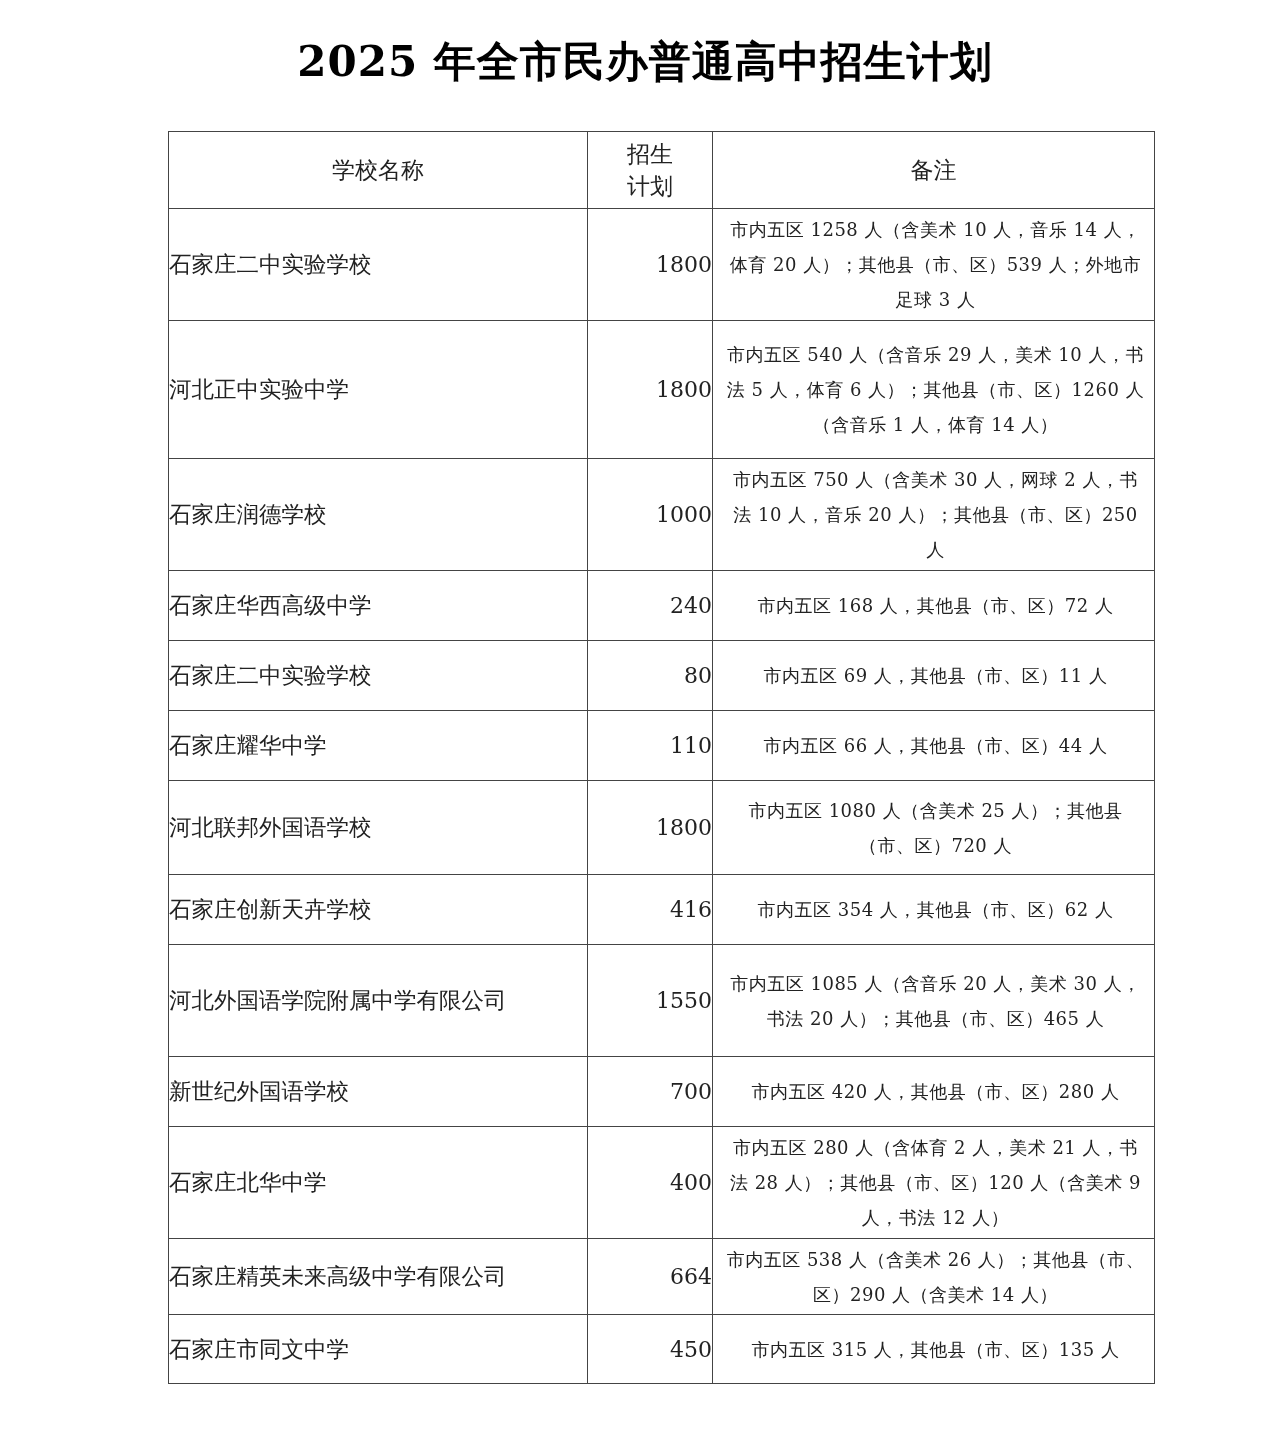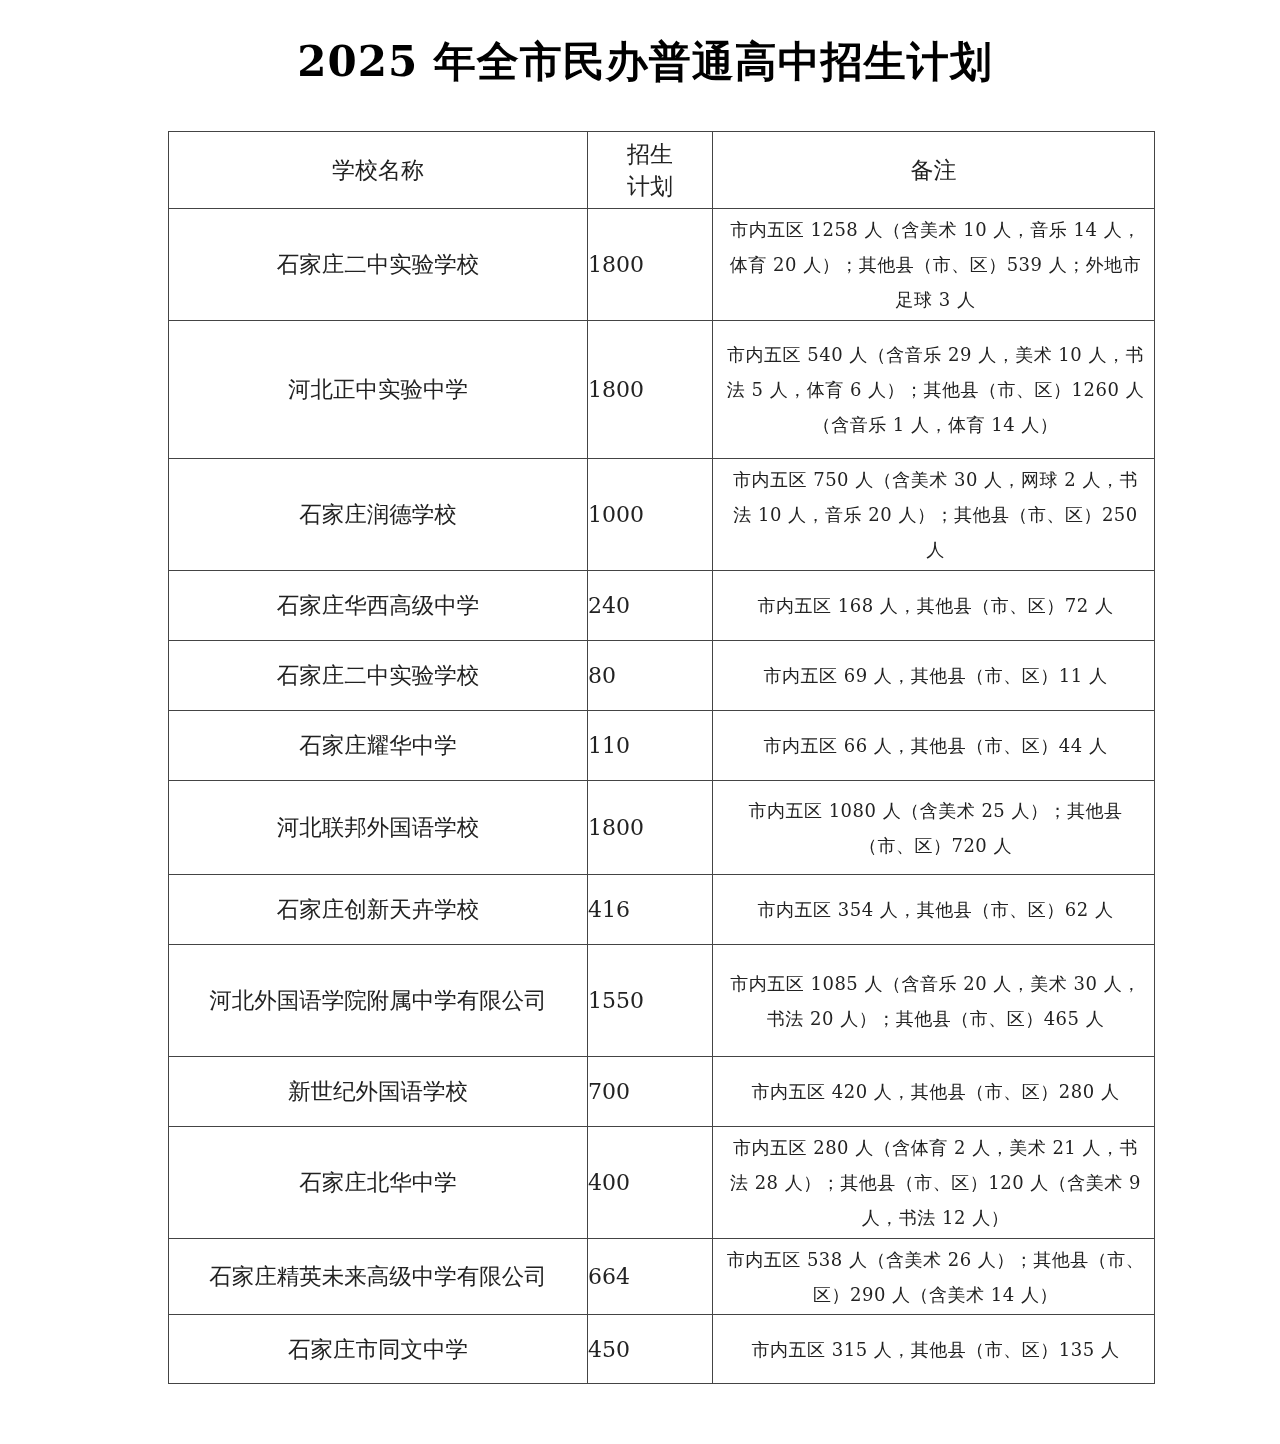--- a/index.html
+++ b/index.html
@@ -8,22 +8,22 @@
   .title { position: absolute; left: 0; top: 34px; width: 1290px; text-align: center;
            font-size: 42px; font-weight: bold; letter-spacing: 1px; color: #000;
            font-family: "DejaVu Serif", "Liberation Serif", serif; }
   table { position: absolute; left: 168px; top: 131px; width: 986px;
           border-collapse: collapse; table-layout: fixed; }
   td, th { border: 1.5px solid #444; padding: 0; vertical-align: middle; }
   col.c1 { width: 419px; } col.c2 { width: 125px; } col.c3 { width: 442px; }
   th { font-weight: normal; font-size: 23px; text-align: center;
        font-family: "DejaVu Sans", "Liberation Sans", sans-serif; color: #222; }
   th .stack { display: inline-block; line-height: 32px; }
-  td.name { text-align: center; font-size: 22.5px; color: #222; }
-  td.plan { text-align: left; font-size: 22px; color: #222; }
+  td.name { text-align: left; font-size: 22.5px; color: #222; }
+  td.plan { text-align: right; font-size: 22px; color: #222; }
   td.note { text-align: center; font-size: 18px; line-height: 35px; color: #222;
             padding: 0 8px 0 12px; letter-spacing: 0.5px; }
 </style>
 </head>
 <body>
 
 <div class="title">2025 年全市民办普通高中招生计划</div>
 
 <table>
   <colgroup>

